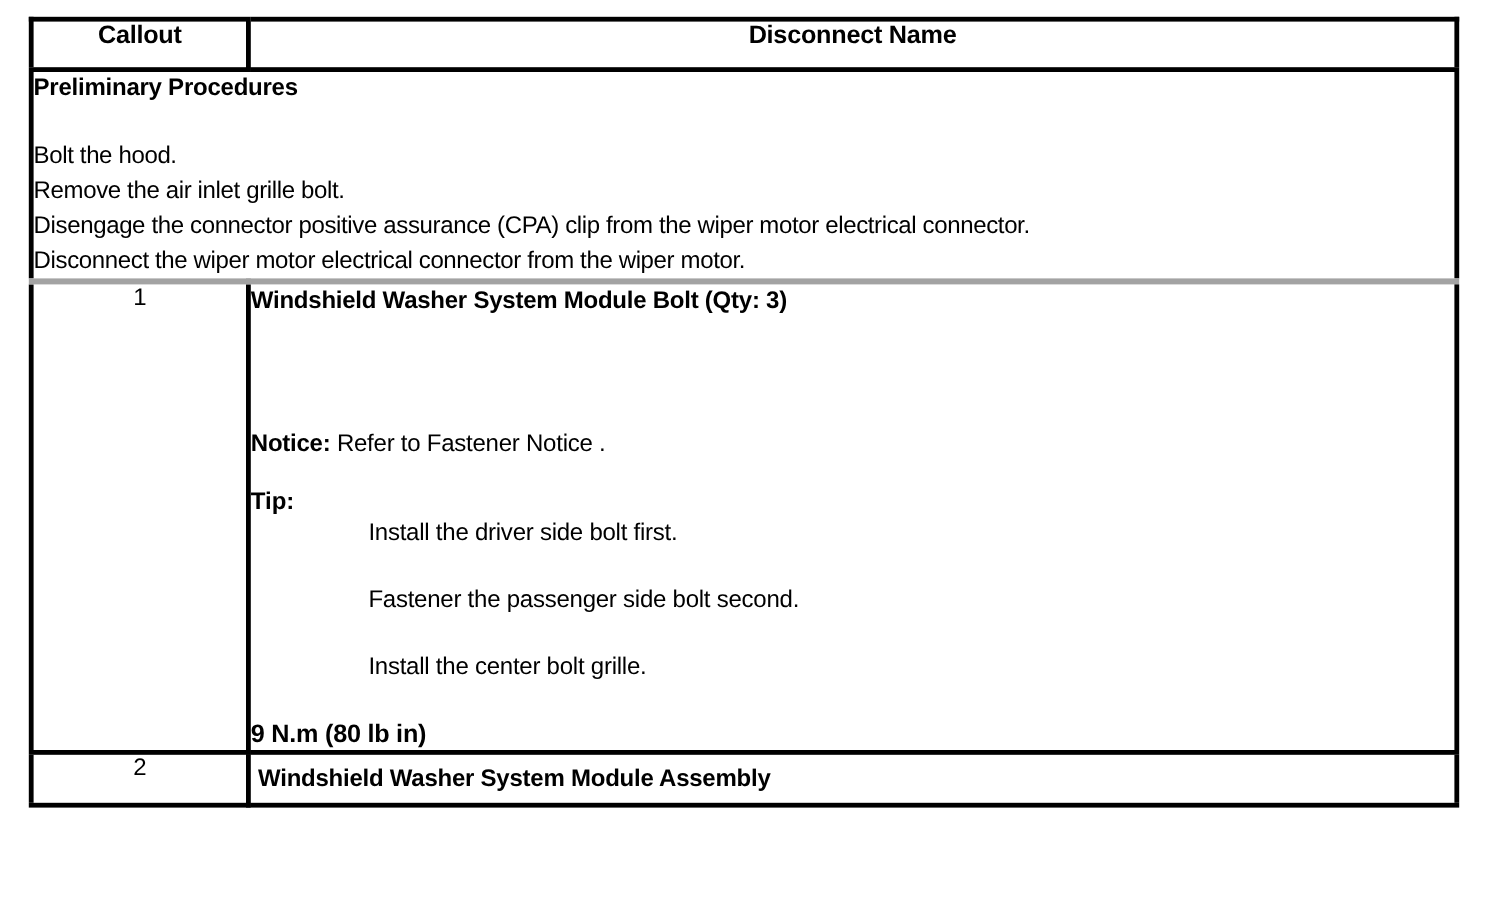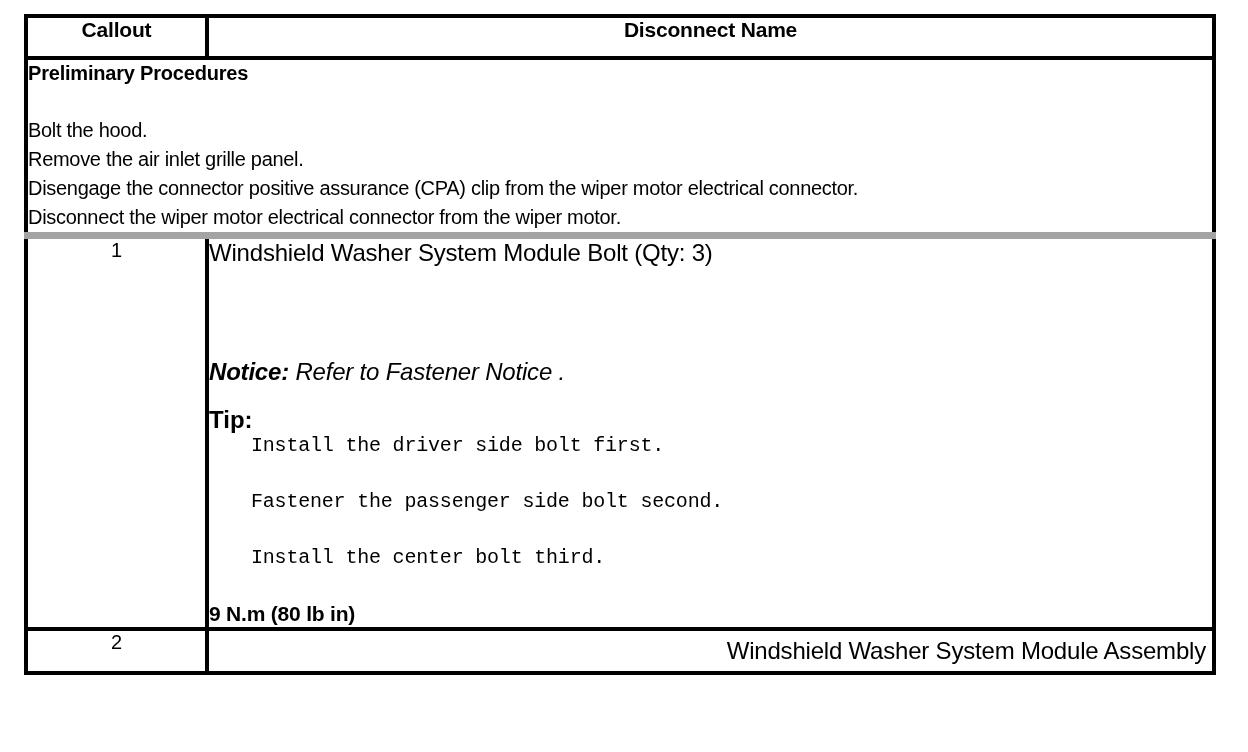--- a/index.html
+++ b/index.html
@@ -52,21 +52,21 @@
     vertical-align: middle;
     font-weight: bold;
     font-size: 21px;
     letter-spacing: -0.2px;
     border-bottom: 4px solid #000;
   }
   .hdr-cell.callout  { border-right: 4px solid #000; }
 
   
   .prelim-cell {
-    border-bottom: 7px solid #a3a3a3;
+    border-bottom: 5px solid #a3a3a3;
     padding: 12px 8px 10px 106px;
     margin-left: 32px;
   }
   .prelim-title {
     font-weight: bold;
     font-size: 20px;
     line-height: 26px;
     margin: 0 0 6px 0;
     letter-spacing: -0.2px;
   }
@@ -90,66 +90,64 @@
   
   .row1 .callout-cell { border-bottom: 4px solid #000; }
   .row1 .name-cell    { border-bottom: 4px solid #000; }
 
   .name-cell {
     padding: 4px 6px 6px 6px;
     font-size: 20px;
     line-height: 26px;
   }
   .comp-title {
-    font-size: 24px;
+    font-size: 20px;
     line-height: 28px;
     letter-spacing: -0.2px;
     margin: 0;
+    font-weight: bold;
   }
   .gap-lg   { height: 92px; }
   .gap-md   { height: 22px; }
   .gap-sm   { height: 30px; }
 
   .notice-line {
-    font-size: 24px;
-    line-height: 26px;
-    letter-spacing: -0.2px;
-    font-style: italic;
+    font-size: 20px;
+    line-height: 26px;
+    letter-spacing: -0.2px;
   }
   .notice-label { font-weight: bold; }
 
   .tip-label {
     font-weight: bold;
-    font-size: 24px;
+    font-size: 20px;
     line-height: 26px;
   }
   .tip-items {
-    padding-left: 42px;
-    font-family: Liberation Mono, monospace;
+    padding-left: 98px;
   }
   .tip-item {
     font-size: 20px;
     line-height: 26px;
     letter-spacing: -0.2px;
   }
   .torque {
     font-weight: bold;
     font-size: 21px;
     line-height: 26px;
     letter-spacing: -0.2px;
   }
 
   
   .row2 .callout-cell { border-bottom: 4px solid #000; height: 40px; }
   .row2 .name-cell {
     border-bottom: 4px solid #000;
     height: 40px;
     vertical-align: middle;
     padding: 0 6px;
-    text-align: right;
   }
   .row2 .comp-title { line-height: 24px; }
 </style>
 </head>
 <body>
 
 <div class="page">
 
   <table class="proc-table">
     <colgroup>
@@ -162,21 +160,21 @@
         <td class="hdr-cell callout">Callout</td>
         <td class="hdr-cell">Disconnect Name</td>
       </tr>
 
       <tr>
         <td class="prelim-cell" colspan="2">
           <div class="prelim-title">Preliminary Procedures</div>
           <div class="prelim-spacer"></div>
           <div class="prelim-list">
             <div>Bolt the hood.</div>
-            <div>Remove the air inlet grille panel.</div>
+            <div>Remove the air inlet grille bolt.</div>
             <div>Disengage the connector positive assurance (CPA) clip from the wiper motor electrical connector.</div>
             <div>Disconnect the wiper motor electrical connector from the wiper motor.</div>
           </div>
         </td>
       </tr>
 
       <tr class="row1">
         <td class="callout-cell">1</td>
         <td class="name-cell">
           <div class="comp-title">Windshield Washer System Module Bolt (Qty: 3)</div>
@@ -190,21 +188,21 @@
 
           <div class="gap-md"></div>
 
           <div class="tip-label">Tip:</div>
 
           <div class="tip-items">
             <div class="tip-item">Install the driver side bolt first.</div>
             <div class="gap-sm"></div>
             <div class="tip-item">Fastener the passenger side bolt second.</div>
             <div class="gap-sm"></div>
-            <div class="tip-item">Install the center bolt third.</div>
+            <div class="tip-item">Install the center bolt grille.</div>
           </div>
 
           <div class="gap-sm"></div>
 
           <div class="torque">9 N.m (80 lb in)</div>
         </td>
       </tr>
 
       <tr class="row2">
         <td class="callout-cell">2</td>

